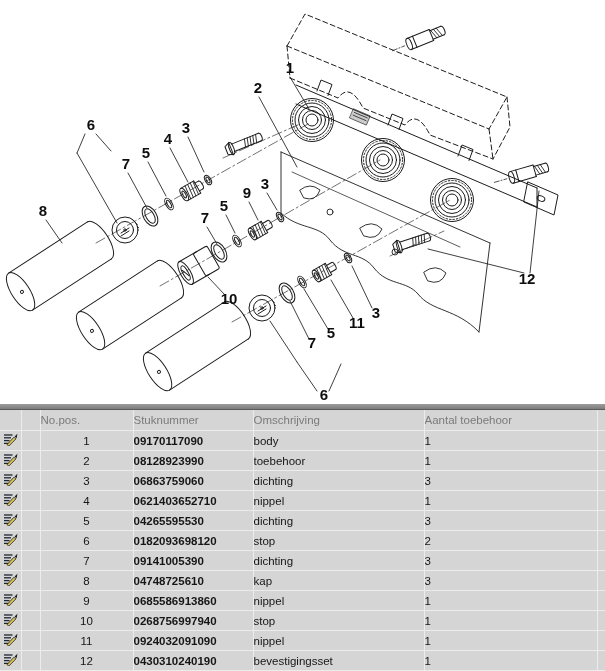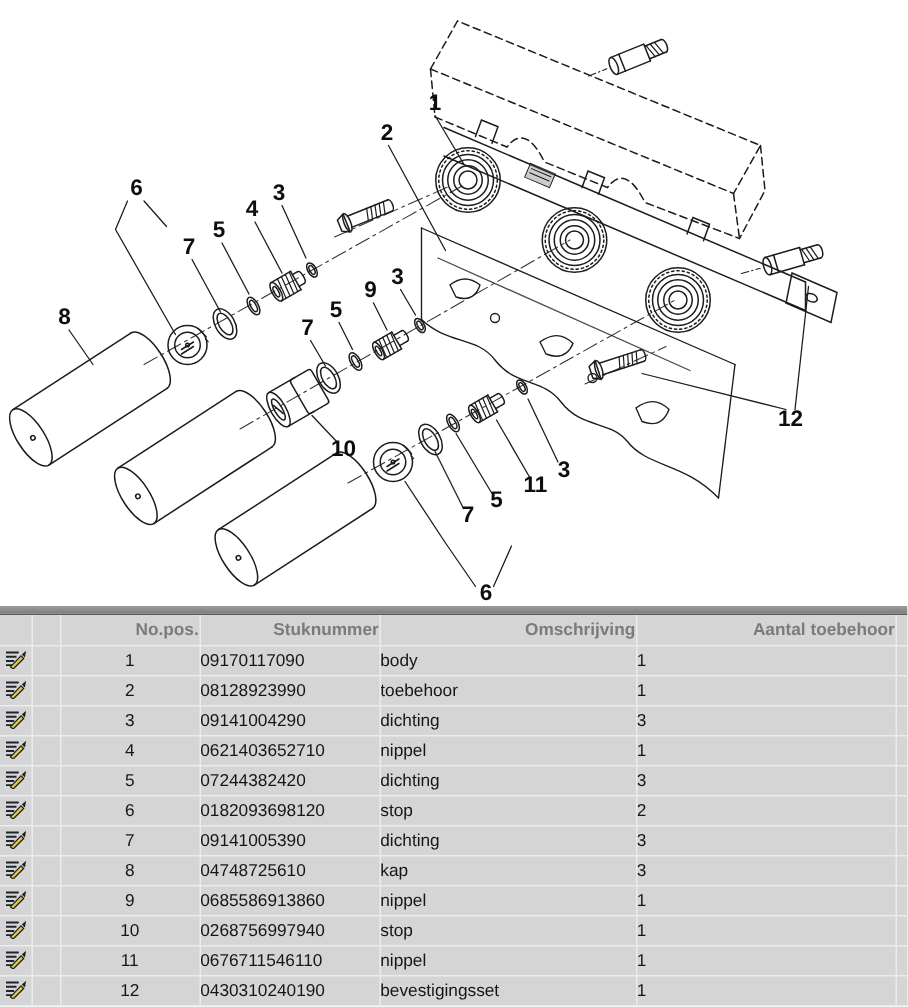--- a/index.html
+++ b/index.html
@@ -19,25 +19,25 @@
   }
   table.parts {
     border-collapse:collapse; table-layout:fixed;
     width:605px; background:#d5d5d5;
   }
   table.parts th, table.parts td {
     border-right:1px solid #ececec; border-bottom:1px solid #ececec;
     padding:0; overflow:hidden; white-space:nowrap;
     font-size:11.5px; vertical-align:middle;
   }
-  table.parts th { height:20px; color:#7b7b7b; font-weight:bold; text-align:right; }
+  table.parts th { height:20px; color:#7b7b7b; font-weight:normal; text-align:left; }
   table.parts td { height:19px; color:#161616; }
   td.icon-cell { text-align:center; }
   td.pos { text-align:center; }
-  td.stuknummer { padding-left:7px; }
+  td.stuknummer { padding-left:7px;font-weight:bold; }
   td.omschrijving { padding-left:5px; }
   td.aantal { padding-left:8px; }
   .edit-icon { display:inline-block; width:15px; height:13px; line-height:0; }
 </style>
 </head>
 <body>
 
 <div class="diagram-wrap">
 <svg width="605" height="404" viewBox="0 0 605 404" fill="none" stroke="#1c1c1c" stroke-width="1" stroke-linecap="round">
 
@@ -397,21 +397,21 @@
         <line x1="1" y1="7.6" x2="6.5" y2="7.6"></line>
         <line x1="1" y1="10.4" x2="8" y2="10.4"></line>
       </g>
       <polygon points="4,11.6 11,4.2 12.8,6 5.8,13" fill="#ddc94f" stroke="#1d1d1d" stroke-width="0.8"></polygon>
       <polygon points="11.6,3.4 14.4,0.8 13.6,5.4" fill="#1d1d1d"></polygon>
     </svg>
   </span>
 </td>
         <td class="blank"></td>
         <td class="pos">3</td>
-        <td class="stuknummer">09141004290</td>
+        <td class="stuknummer">06863759060</td>
         <td class="omschrijving">dichting</td>
         <td class="aantal">3</td>
         <td class="sliver"></td>
       </tr>
       <tr>
         <td class="icon-cell">
   <span class="edit-icon">
     <svg width="15" height="13" viewBox="0 0 15 13">
       <g stroke="#1d2430" stroke-width="1.3" fill="none">
         <line x1="1" y1="2" x2="9.5" y2="2"></line>
@@ -441,21 +441,21 @@
         <line x1="1" y1="7.6" x2="6.5" y2="7.6"></line>
         <line x1="1" y1="10.4" x2="8" y2="10.4"></line>
       </g>
       <polygon points="4,11.6 11,4.2 12.8,6 5.8,13" fill="#ddc94f" stroke="#1d1d1d" stroke-width="0.8"></polygon>
       <polygon points="11.6,3.4 14.4,0.8 13.6,5.4" fill="#1d1d1d"></polygon>
     </svg>
   </span>
 </td>
         <td class="blank"></td>
         <td class="pos">5</td>
-        <td class="stuknummer">07244382420</td>
+        <td class="stuknummer">04265595530</td>
         <td class="omschrijving">dichting</td>
         <td class="aantal">3</td>
         <td class="sliver"></td>
       </tr>
       <tr>
         <td class="icon-cell">
   <span class="edit-icon">
     <svg width="15" height="13" viewBox="0 0 15 13">
       <g stroke="#1d2430" stroke-width="1.3" fill="none">
         <line x1="1" y1="2" x2="9.5" y2="2"></line>
@@ -573,21 +573,21 @@
         <line x1="1" y1="7.6" x2="6.5" y2="7.6"></line>
         <line x1="1" y1="10.4" x2="8" y2="10.4"></line>
       </g>
       <polygon points="4,11.6 11,4.2 12.8,6 5.8,13" fill="#ddc94f" stroke="#1d1d1d" stroke-width="0.8"></polygon>
       <polygon points="11.6,3.4 14.4,0.8 13.6,5.4" fill="#1d1d1d"></polygon>
     </svg>
   </span>
 </td>
         <td class="blank"></td>
         <td class="pos">11</td>
-        <td class="stuknummer">0676711546110</td>
+        <td class="stuknummer">0924032091090</td>
         <td class="omschrijving">nippel</td>
         <td class="aantal">1</td>
         <td class="sliver"></td>
       </tr>
       <tr>
         <td class="icon-cell">
   <span class="edit-icon">
     <svg width="15" height="13" viewBox="0 0 15 13">
       <g stroke="#1d2430" stroke-width="1.3" fill="none">
         <line x1="1" y1="2" x2="9.5" y2="2"></line>

